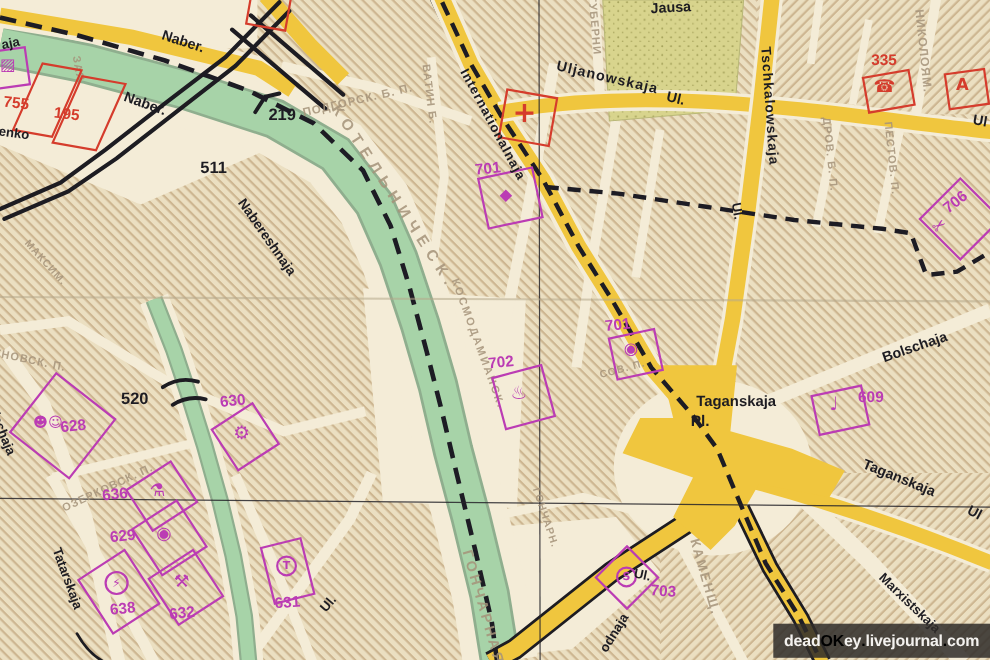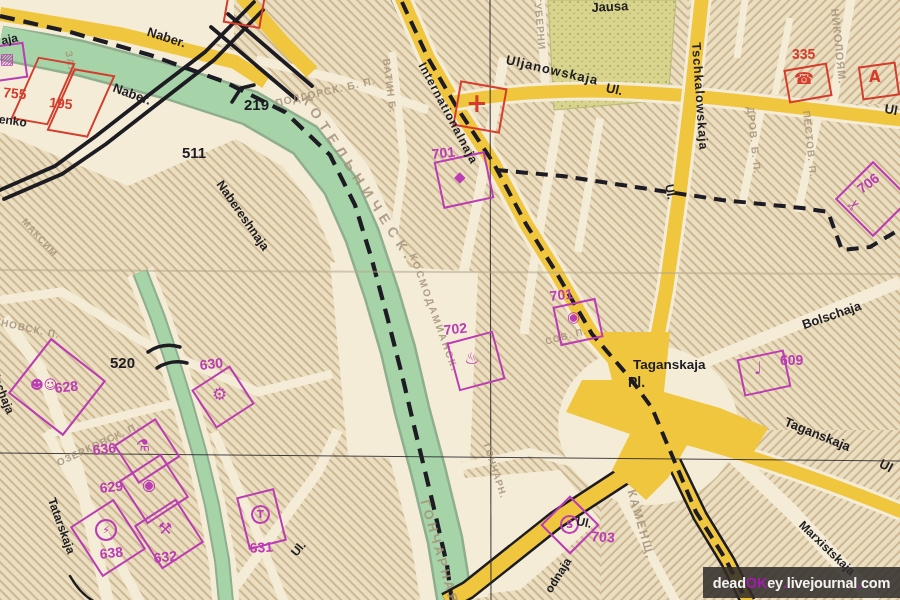--- a/index.html
+++ b/index.html
@@ -19,21 +19,21 @@
   .mkr.red{border-color:#d53c2c;}
   .ico{position:absolute;color:#bb3cb4;font:700 15px "DejaVu Sans",sans-serif;
        transform-origin:50% 50%;z-index:28;line-height:1;}
   .ico.red{color:#d53c2c;}
   .circ{position:absolute;display:flex;align-items:center;justify-content:center;
        border:2px solid #bb3cb4;border-radius:50%;width:15px;height:15px;
        font:700 10px "DejaVu Sans",sans-serif;color:#bb3cb4;z-index:28;line-height:1;}
   .wm{position:absolute;left:703px;top:567px;width:197px;height:31px;z-index:60;
       background:rgba(48,44,42,.86);display:flex;align-items:center;justify-content:center;
       font:700 14.5px "Liberation Sans",sans-serif;color:#f4f2ef;letter-spacing:-.2px;}
-  .wm .red{color:#a21caf;}
+  .wm .red{color:#000000;}
 </style>
 </head>
 <body>
 
 <div class="wrap">
 
   <svg class="layer" width="900" height="600" viewBox="0 0 900 600">
     <defs>
       <pattern id="h1" width="6.5" height="6.5" patternUnits="userSpaceOnUse" patternTransform="rotate(45)">
         <rect width="6.5" height="6.5" fill="#ebdfc1"></rect>

